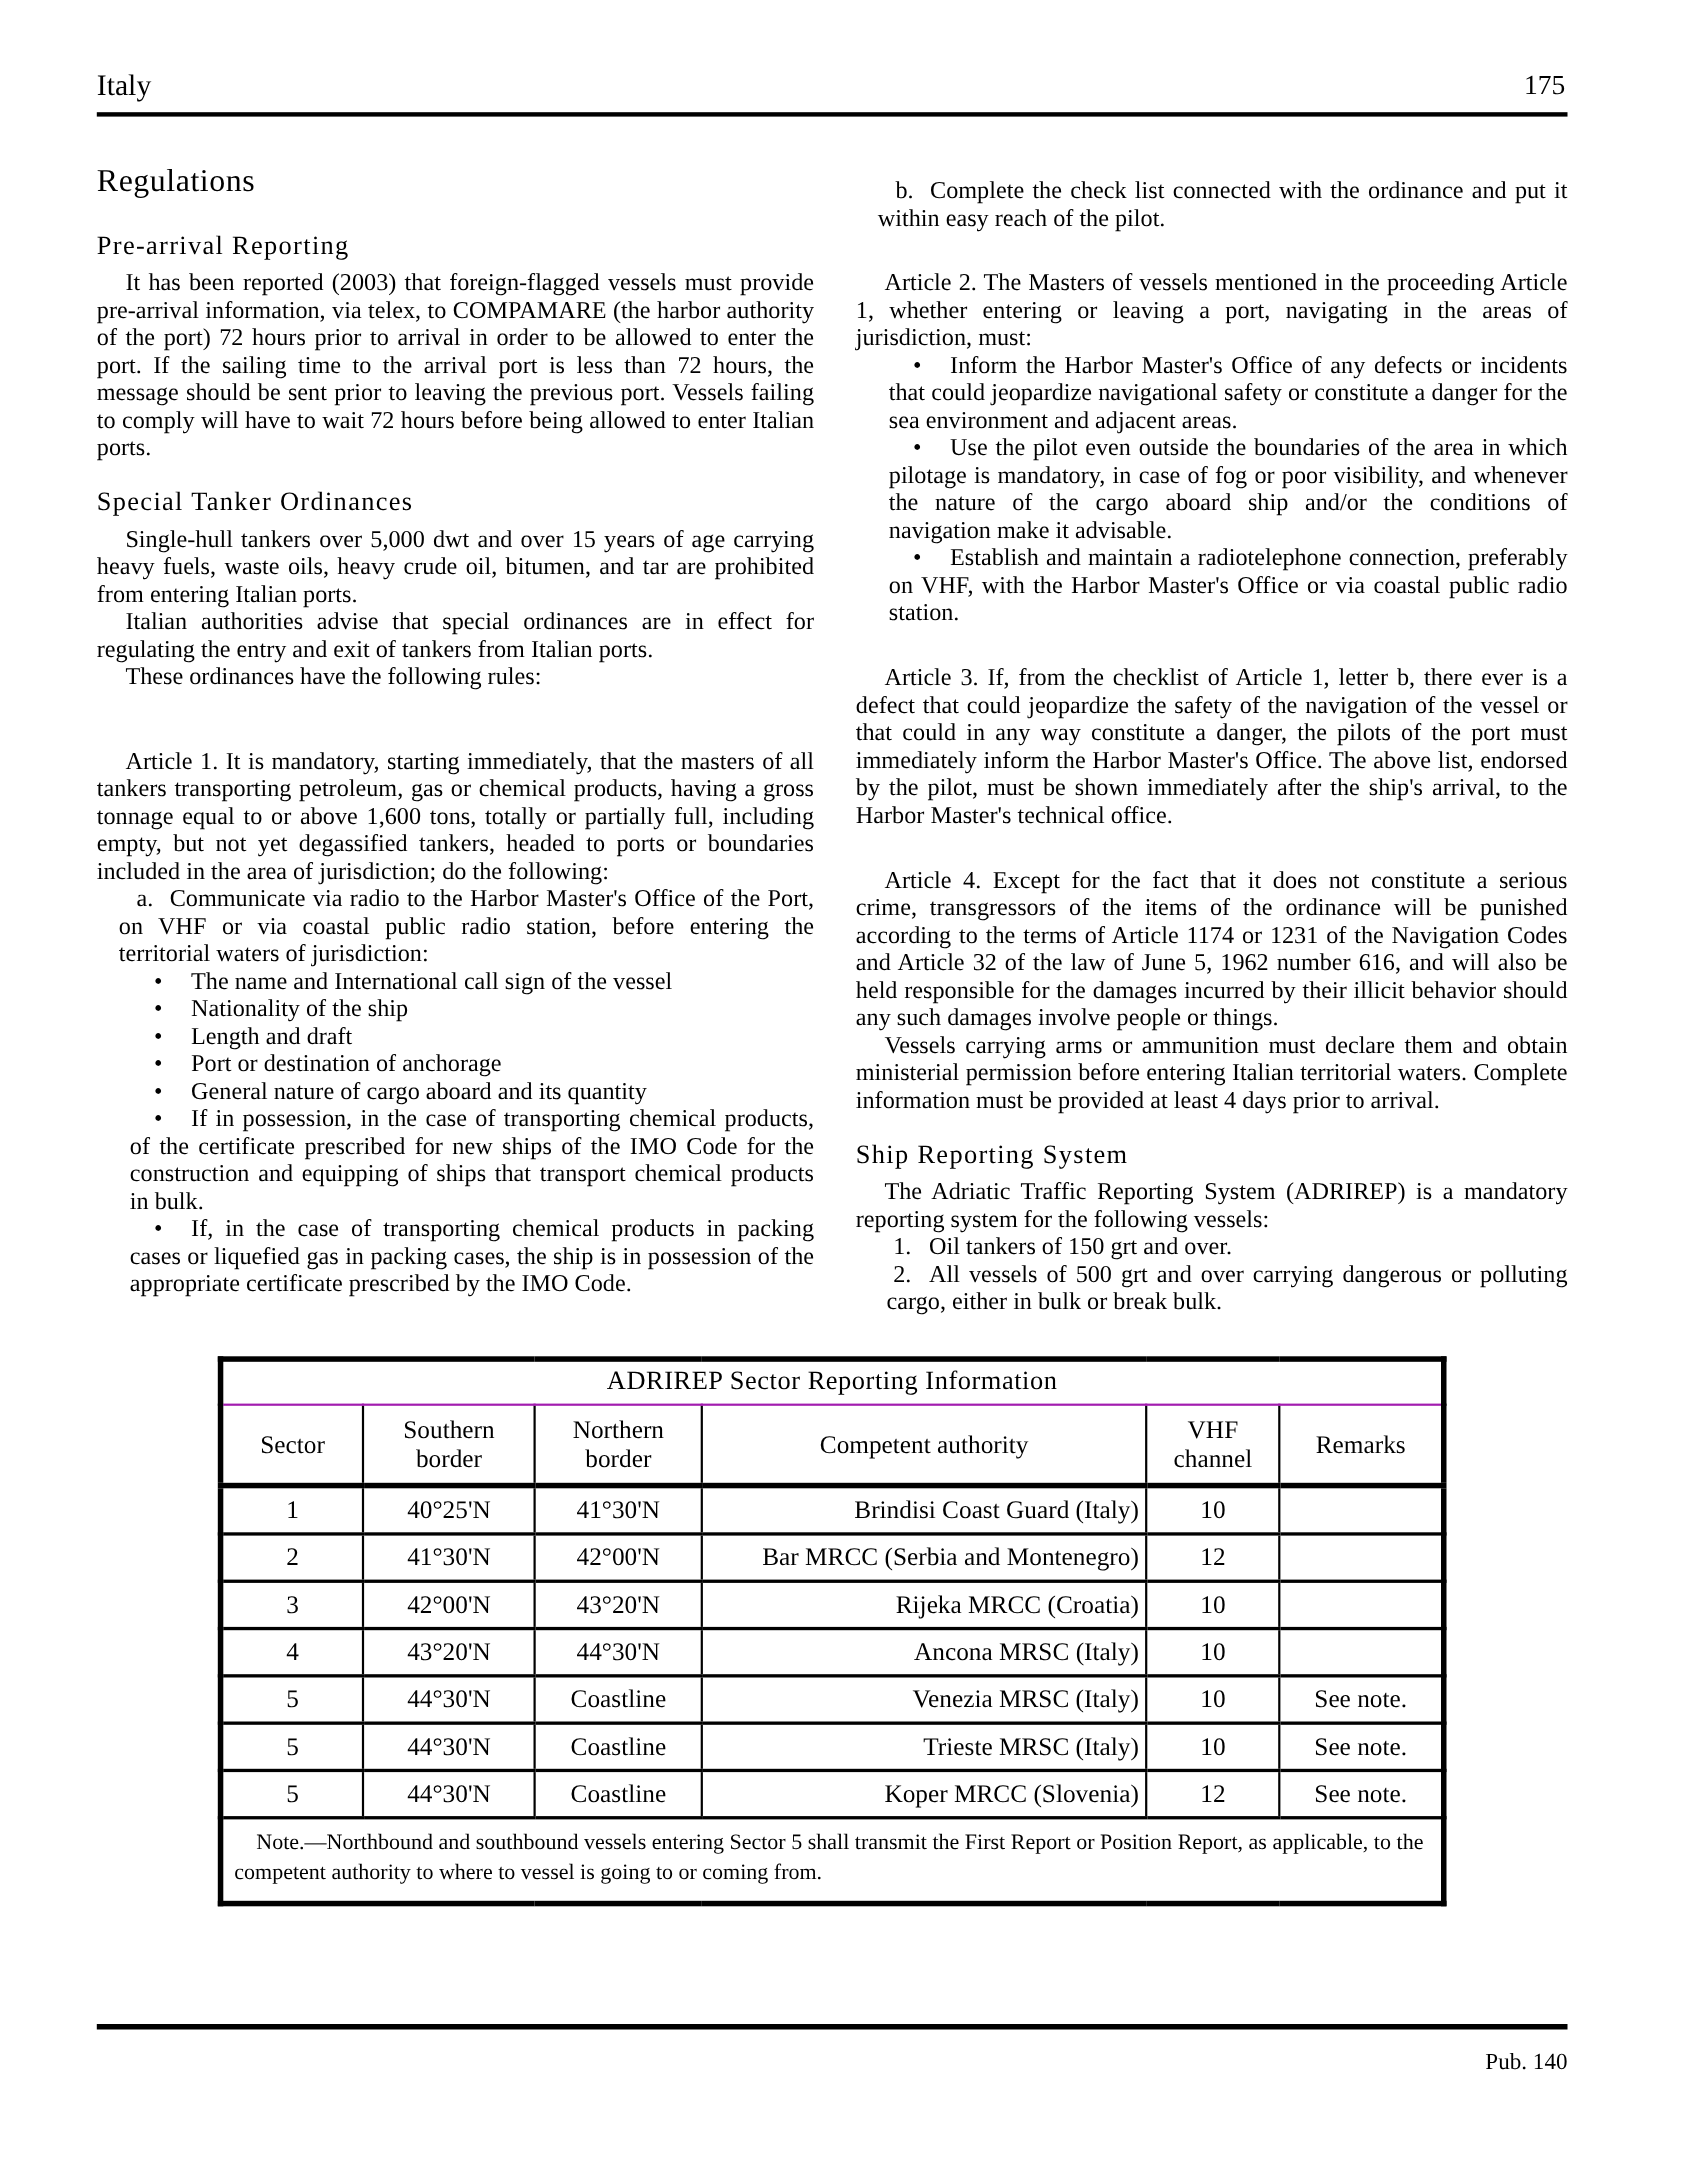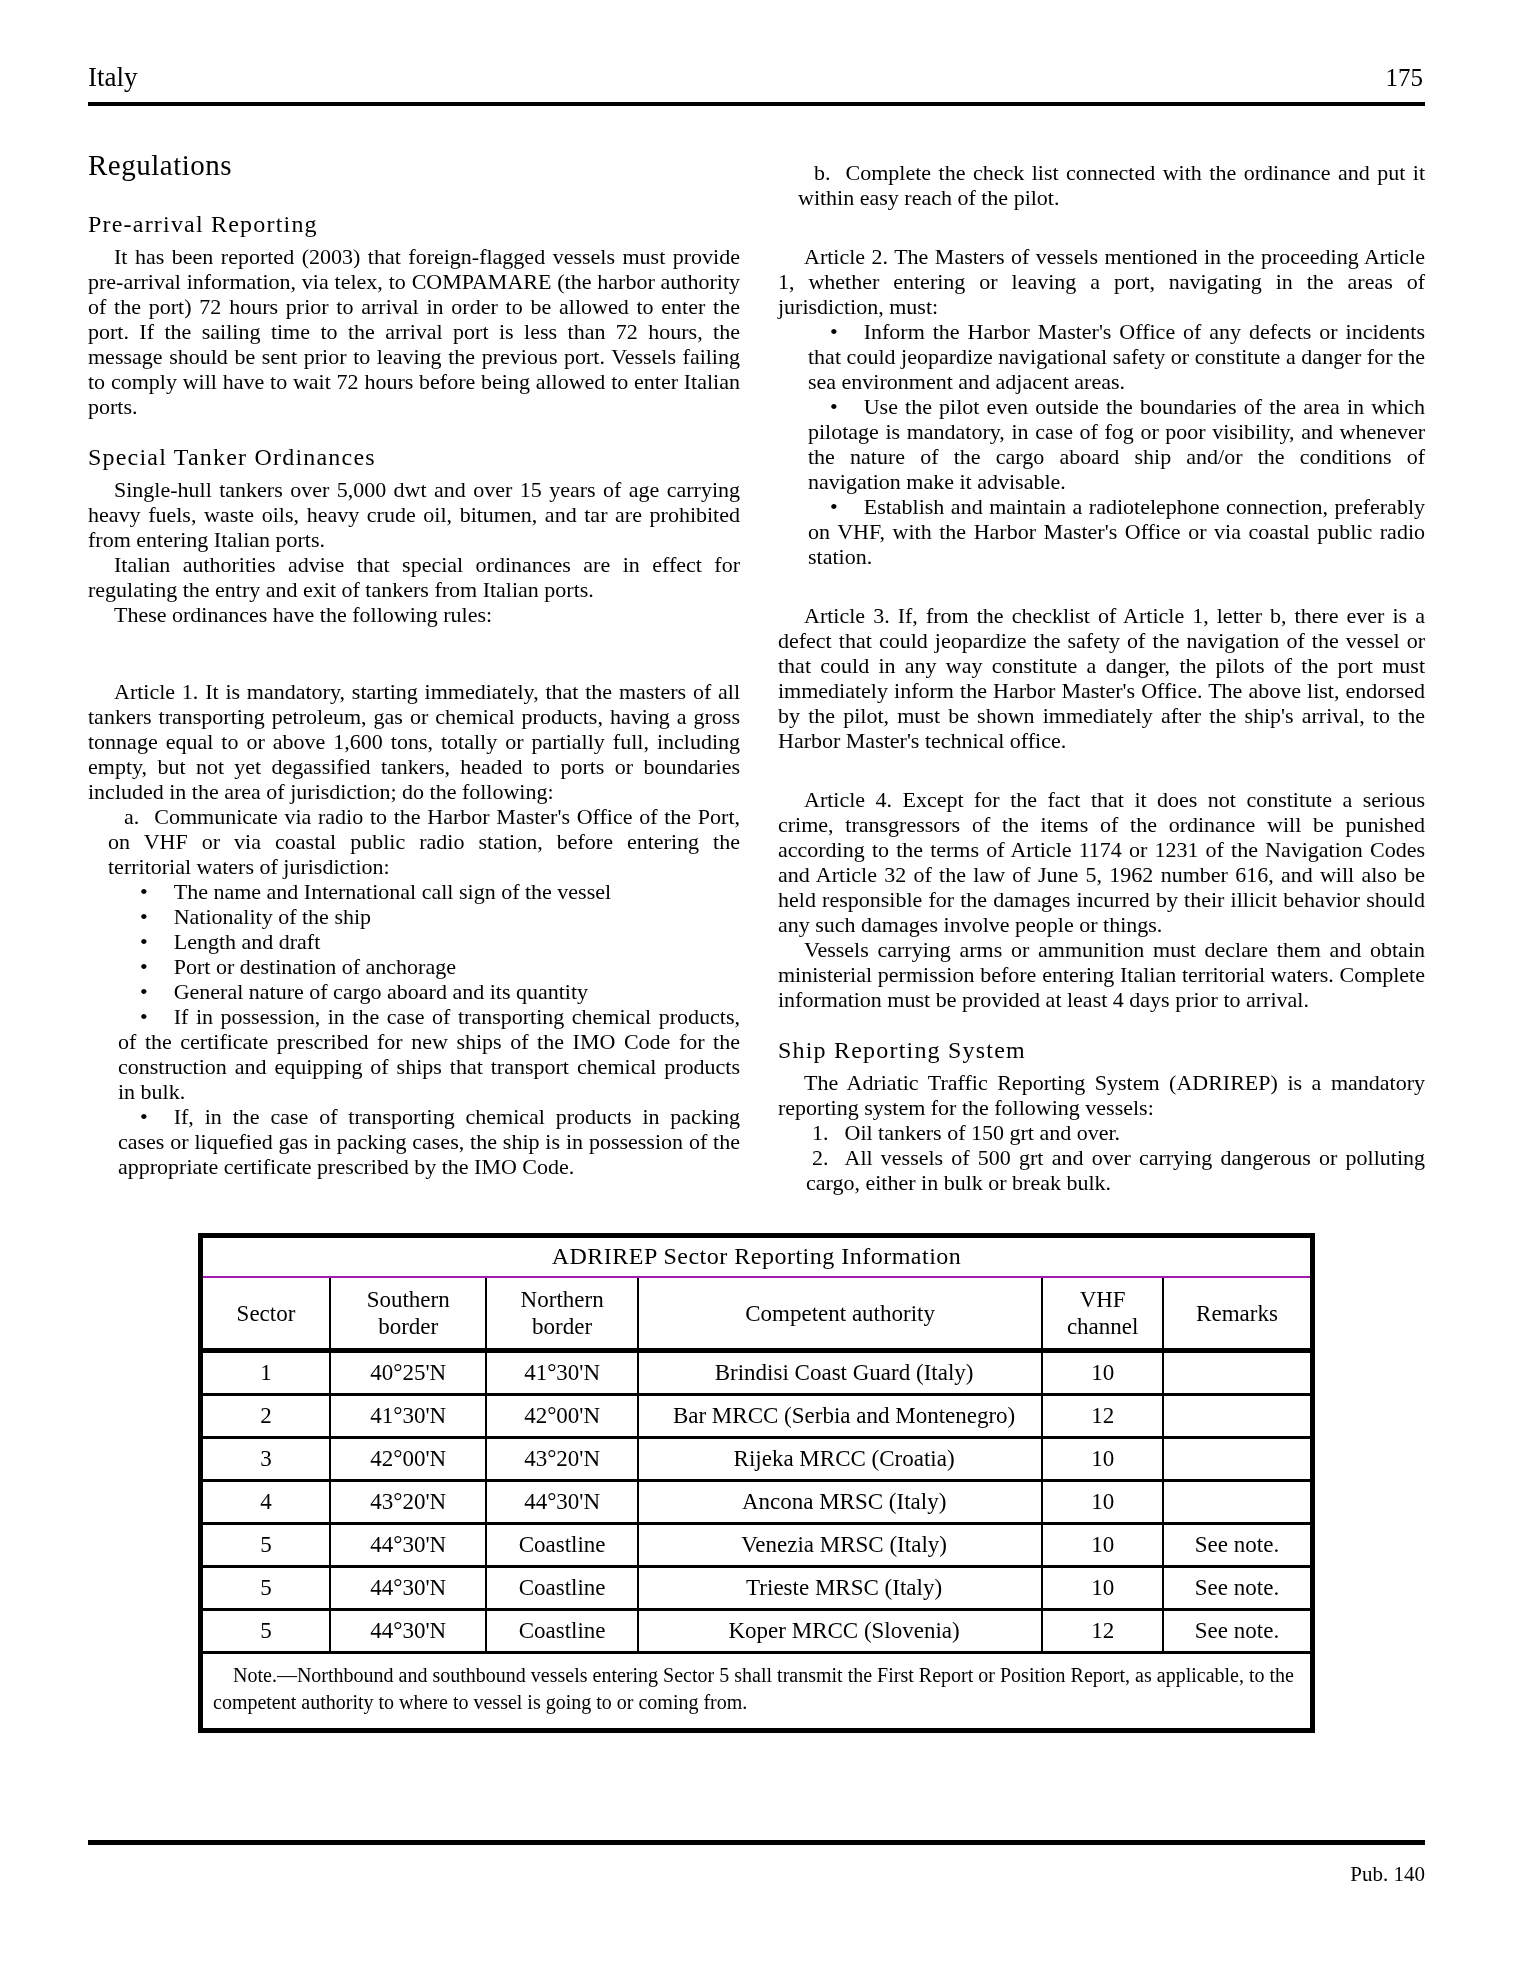--- a/index.html
+++ b/index.html
@@ -86,21 +86,21 @@
     text-align: center;
     line-height: 27px;
     padding: 8px 6px;
   }
   tr.datarow td {
     border-bottom: 3px solid #000;
     text-align: center;
     line-height: 26px;
     padding: 7px 6px;
   }
-  tr.datarow td.auth { text-align: center; padding-left: 14px; }
+  tr.datarow td.auth { text-align: right; padding-left: 14px; }
   tr.note-row td {
     border: none;
     text-align: justify;
     text-indent: 20px;
     font-size: 20px;
     line-height: 27px;
     padding: 8px 16px 12px 10px;
   }
   
   .rule-bottom {

